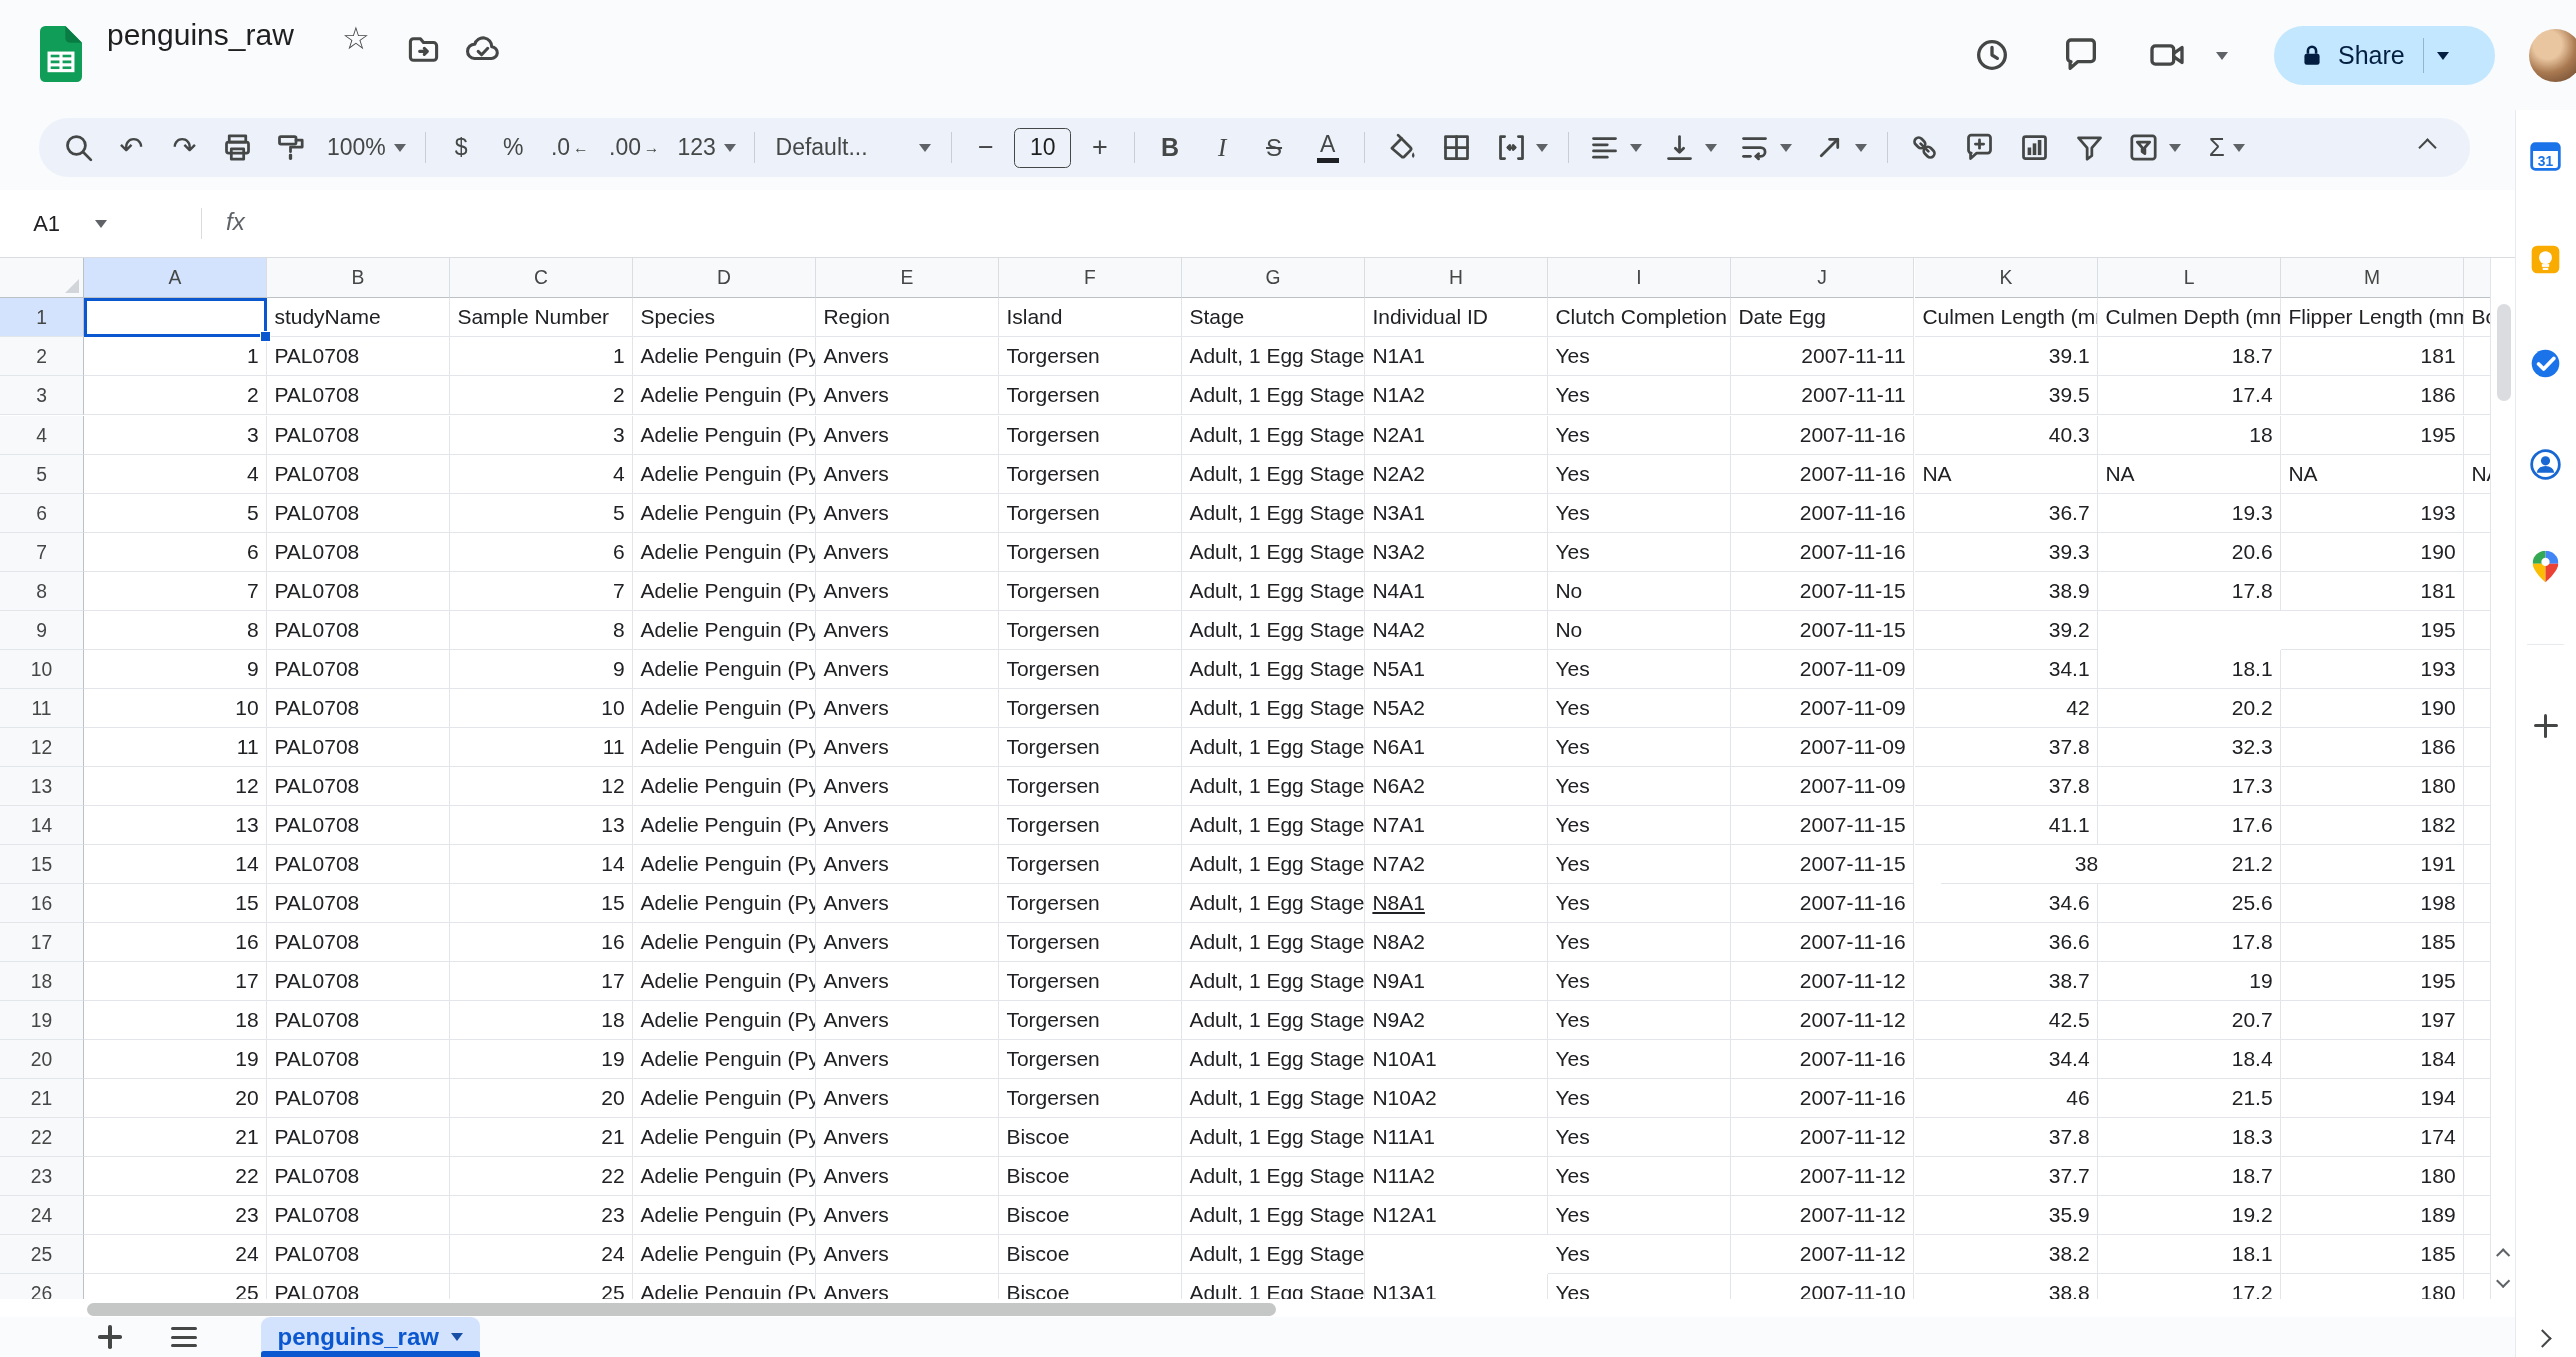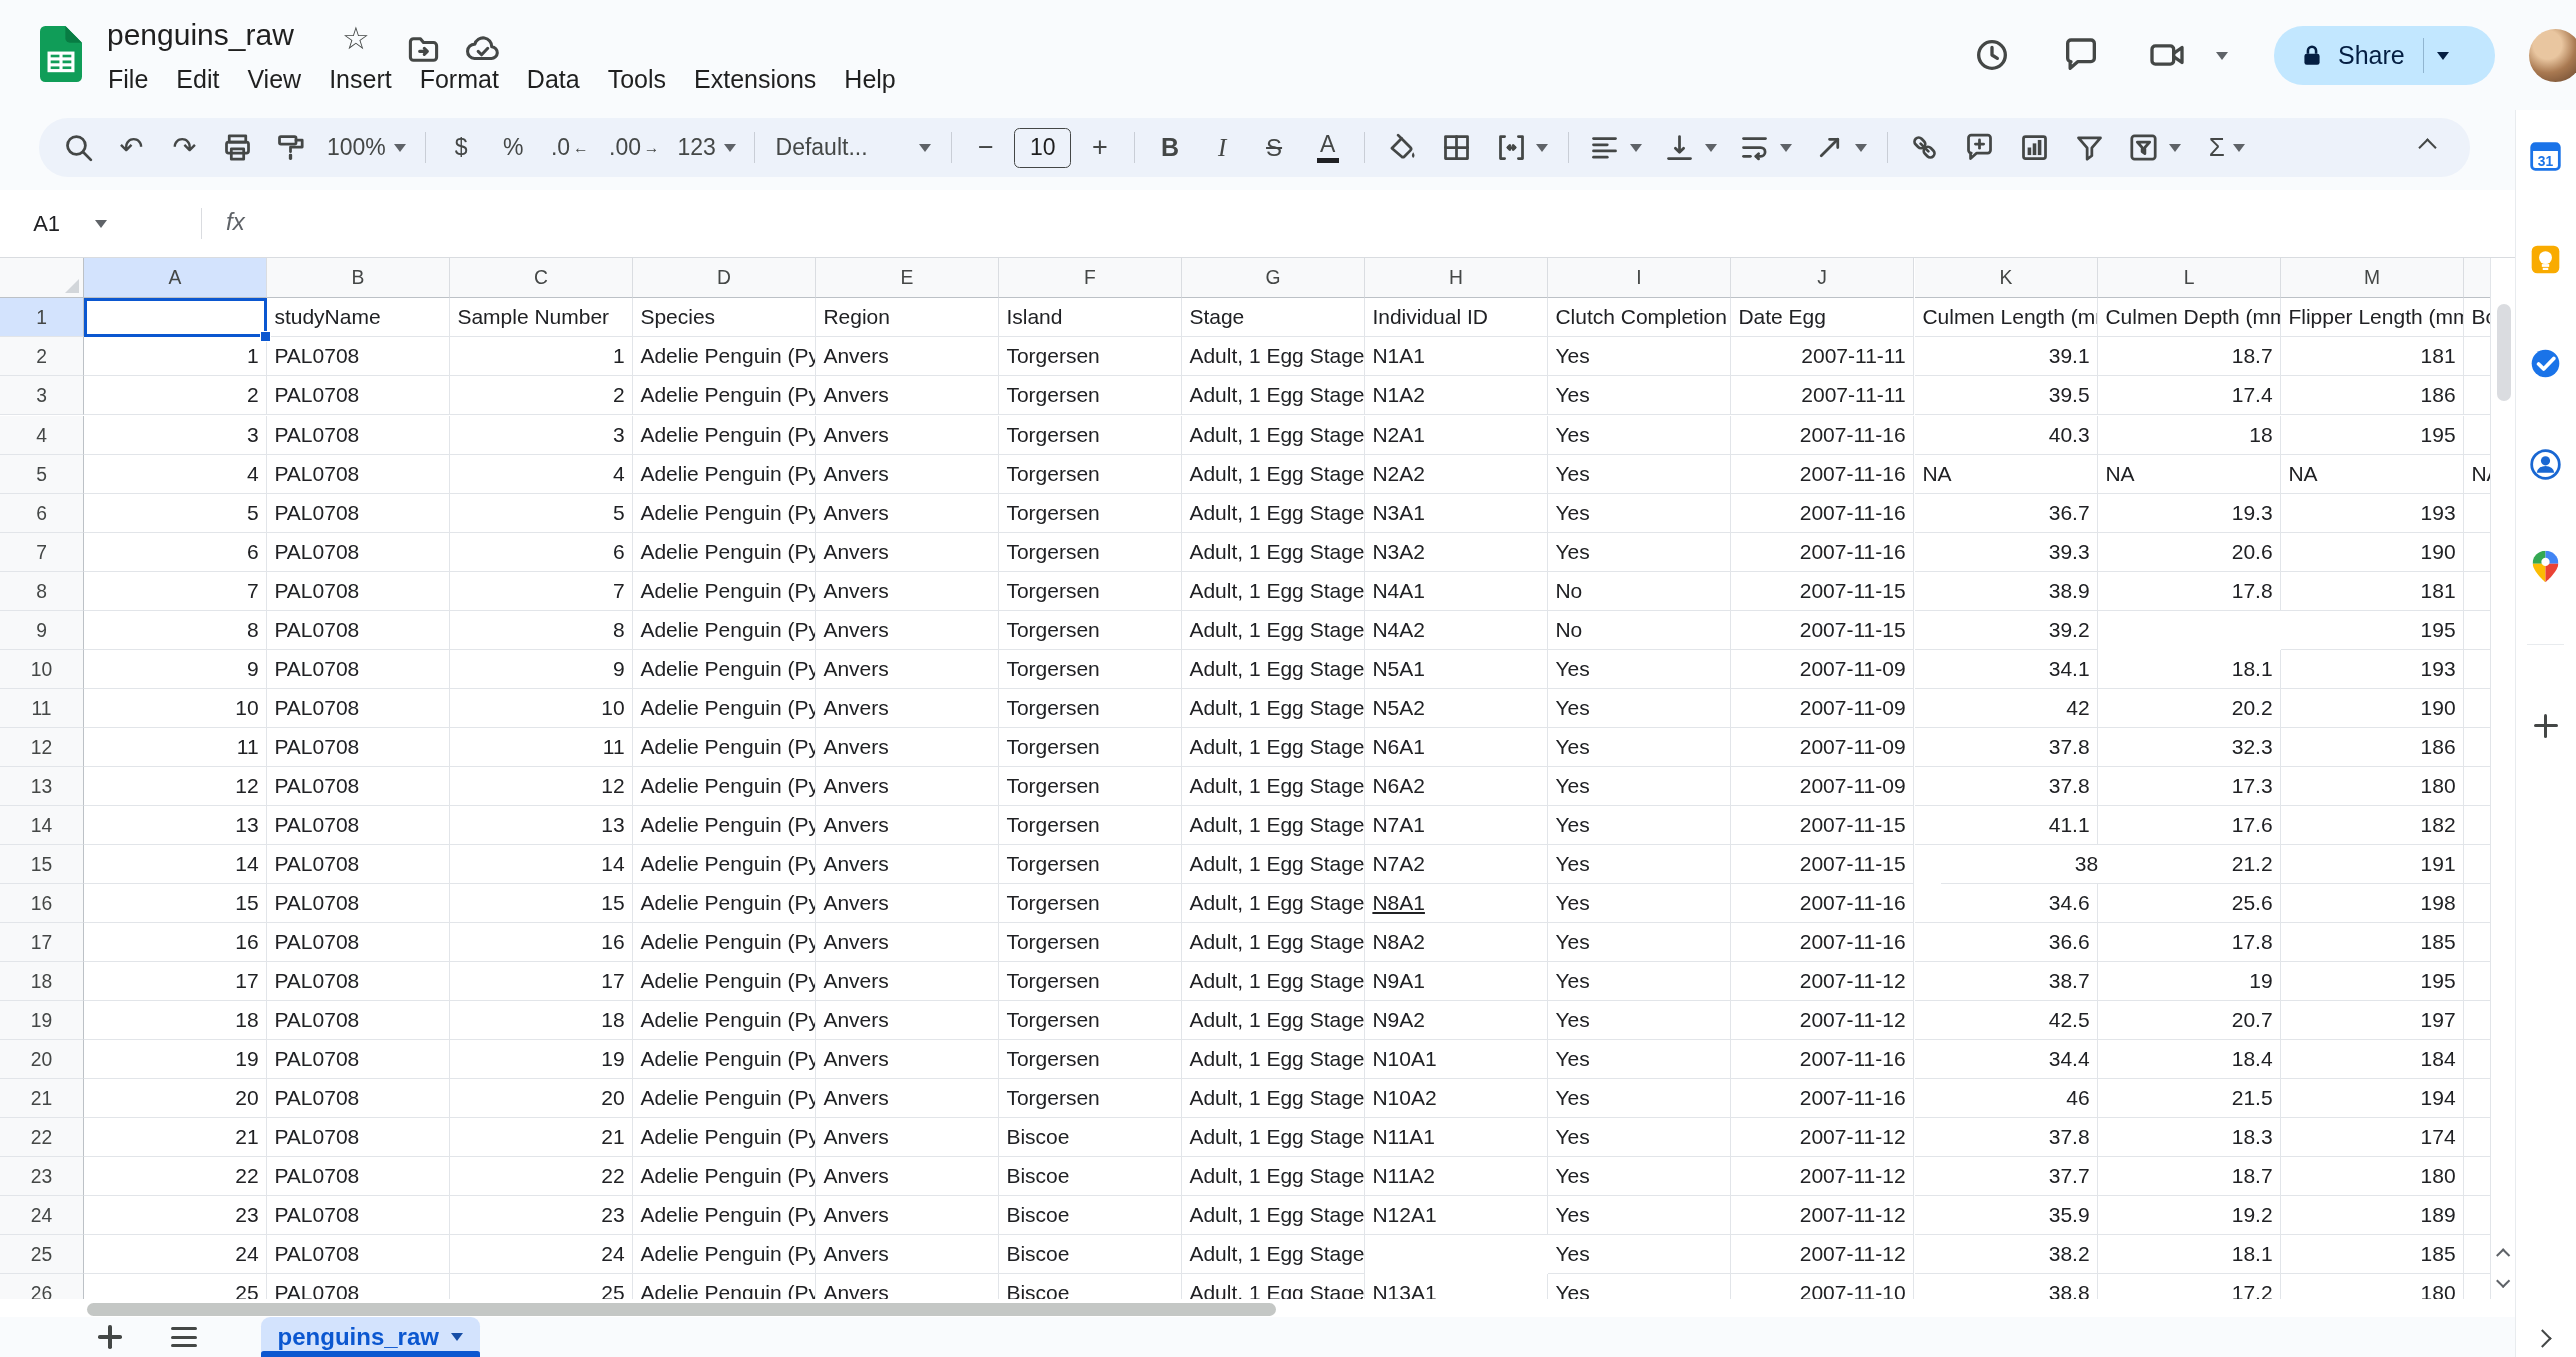--- a/index.html
+++ b/index.html
@@ -127,31 +127,20 @@
       <path d="M9.5 13.2 h5 m-2 -2 l2 2 l-2 2"></path>
     </svg>
   </span>
   <span class="tico" style="left:464px">
     <svg class="ico" width="37" height="37" viewBox="0 0 24 24">
       <path d="M6.8 17.8 h10.8 a3.8 3.8 0 0 0 .4 -7.6 A5.6 5.6 0 0 0 7 8.6 a4.6 4.6 0 0 0 -.2 9.2 Z"></path>
       <path d="M9.2 13.2 l2.2 2.2 l4 -4.2"></path>
     </svg>
   </span>
 
-  <nav class="menus">
-    <span class="menu-item">File</span>
-    <span class="menu-item">Edit</span>
-    <span class="menu-item">View</span>
-    <span class="menu-item">Insert</span>
-    <span class="menu-item">Format</span>
-    <span class="menu-item">Data</span>
-    <span class="menu-item">Tools</span>
-    <span class="menu-item">Extensions</span>
-    <span class="menu-item">Help</span>
-  </nav>
 
   <span class="tb-right-ico" style="left:1972px">
     <svg class="ico" width="40" height="40" viewBox="0 0 24 24">
       <circle cx="12" cy="12" r="8"></circle>
         <path d="M12 7.5 V12 l3.2 2"></path>
     </svg>
   </span>
   <span class="tb-right-ico" style="left:2061px">
     <svg class="ico" width="40" height="40" viewBox="0 0 24 24">
       <path d="M4 5 a2 2 0 0 1 2 -2 h12 a2 2 0 0 1 2 2 v9 a2 2 0 0 1 -2 2 H10 l-4.5 4 V16 H6 a2 2 0 0 1 -2 -2 Z"></path>

